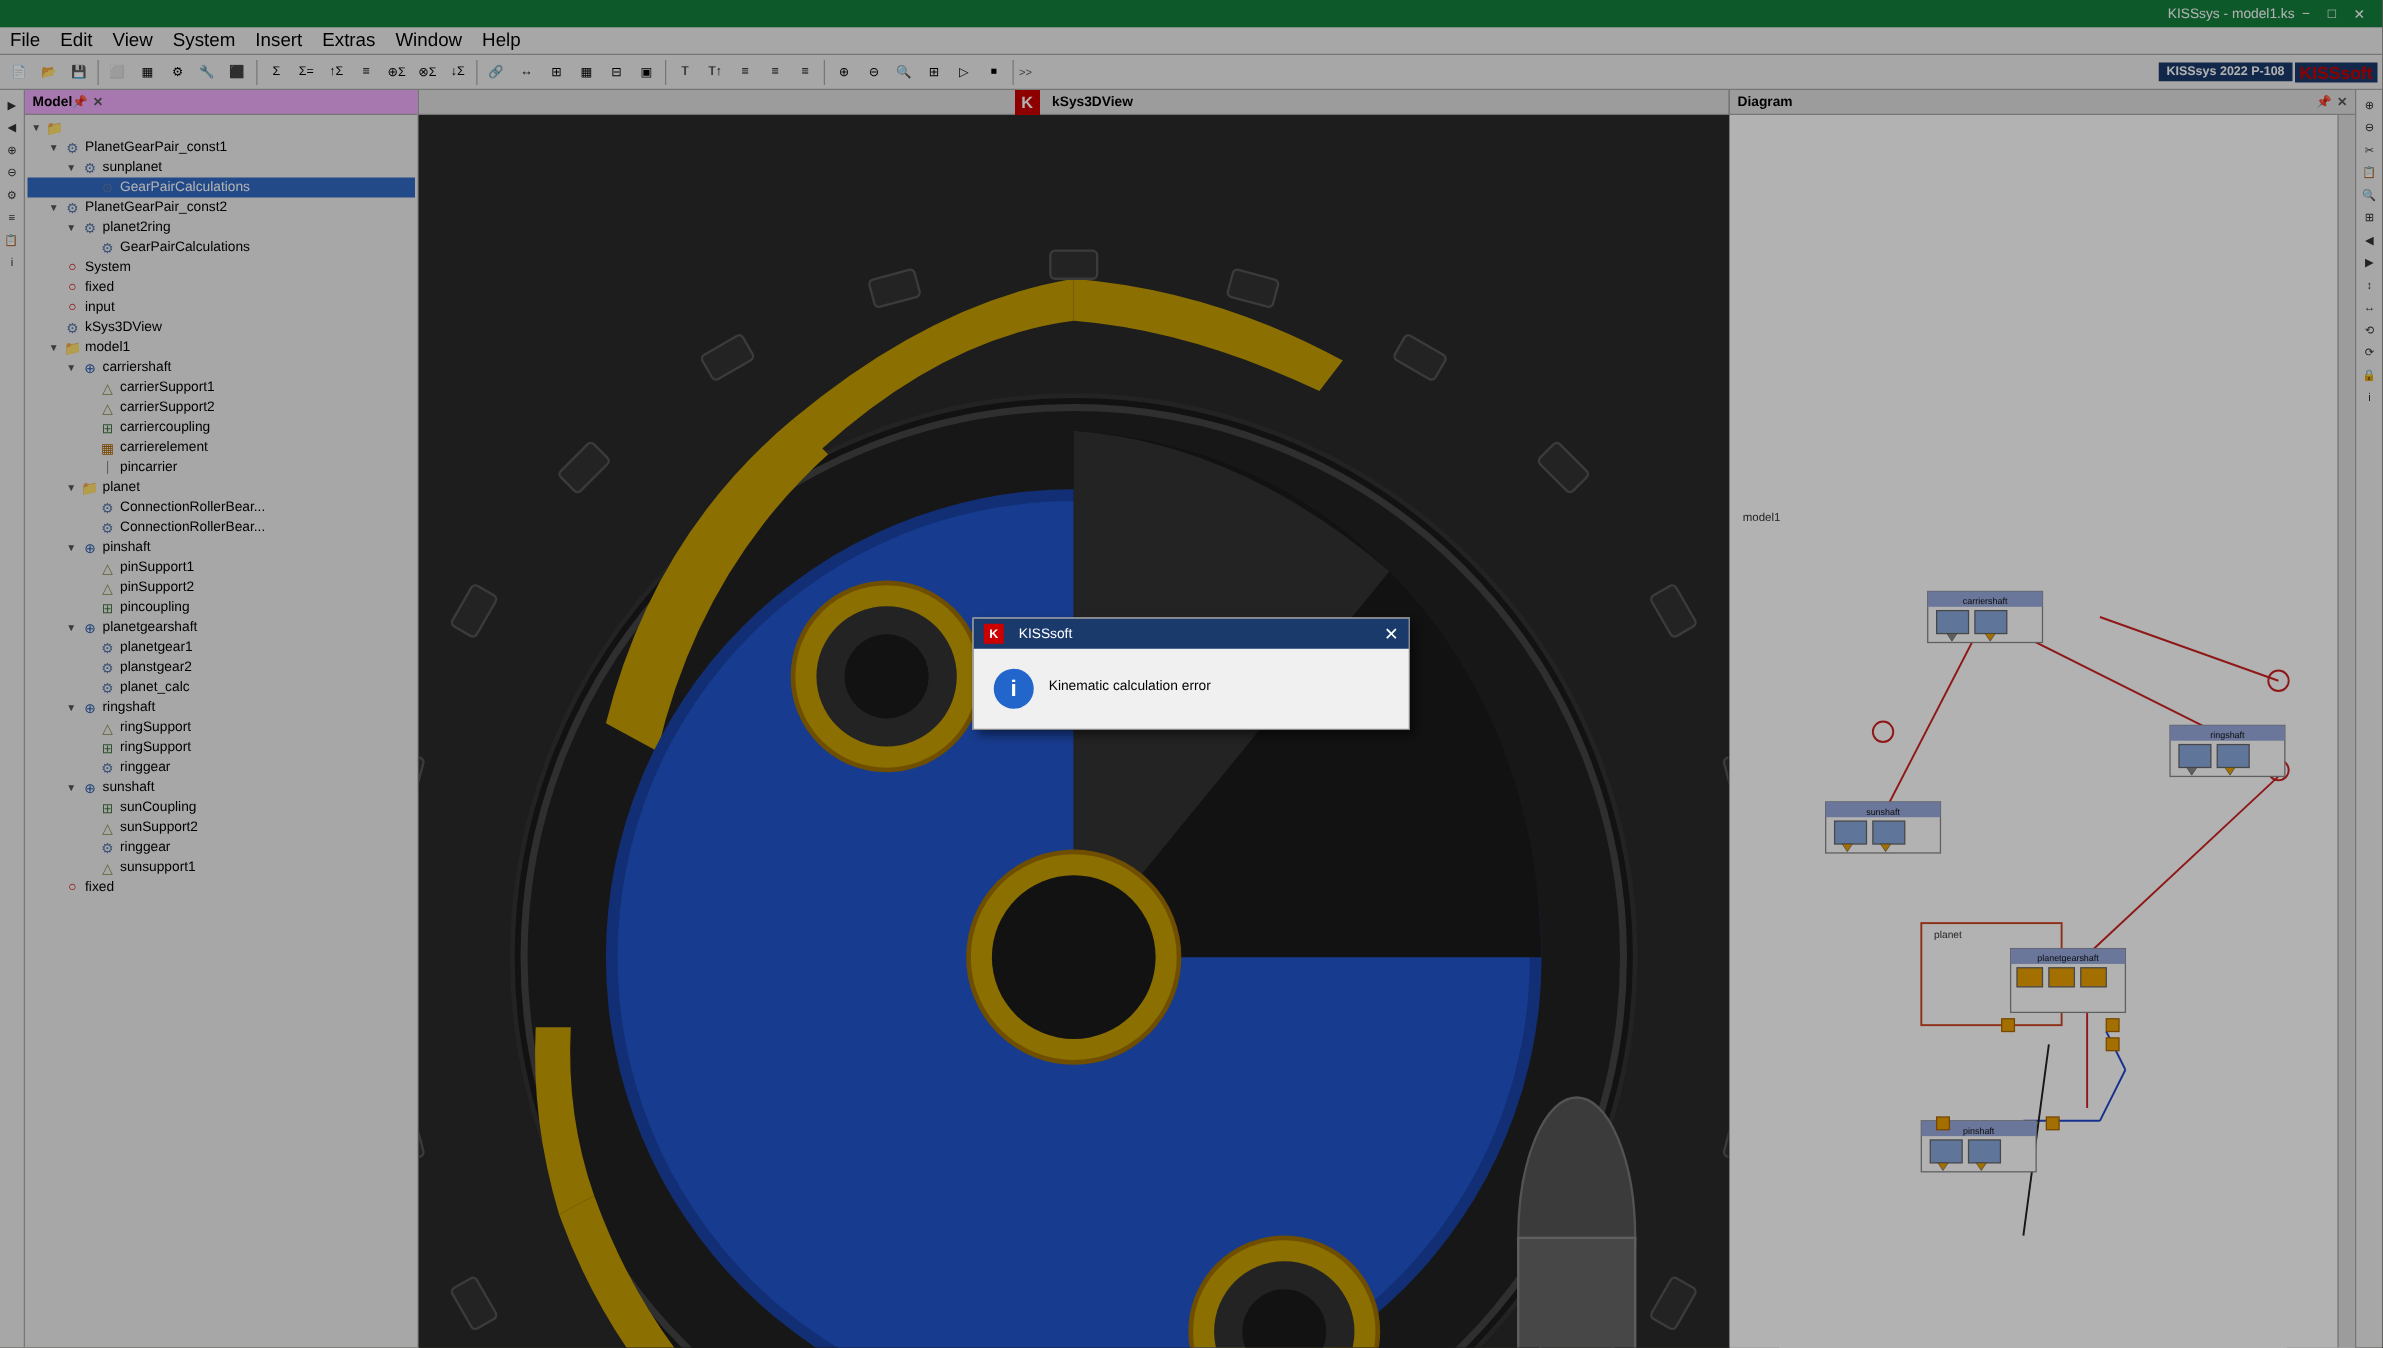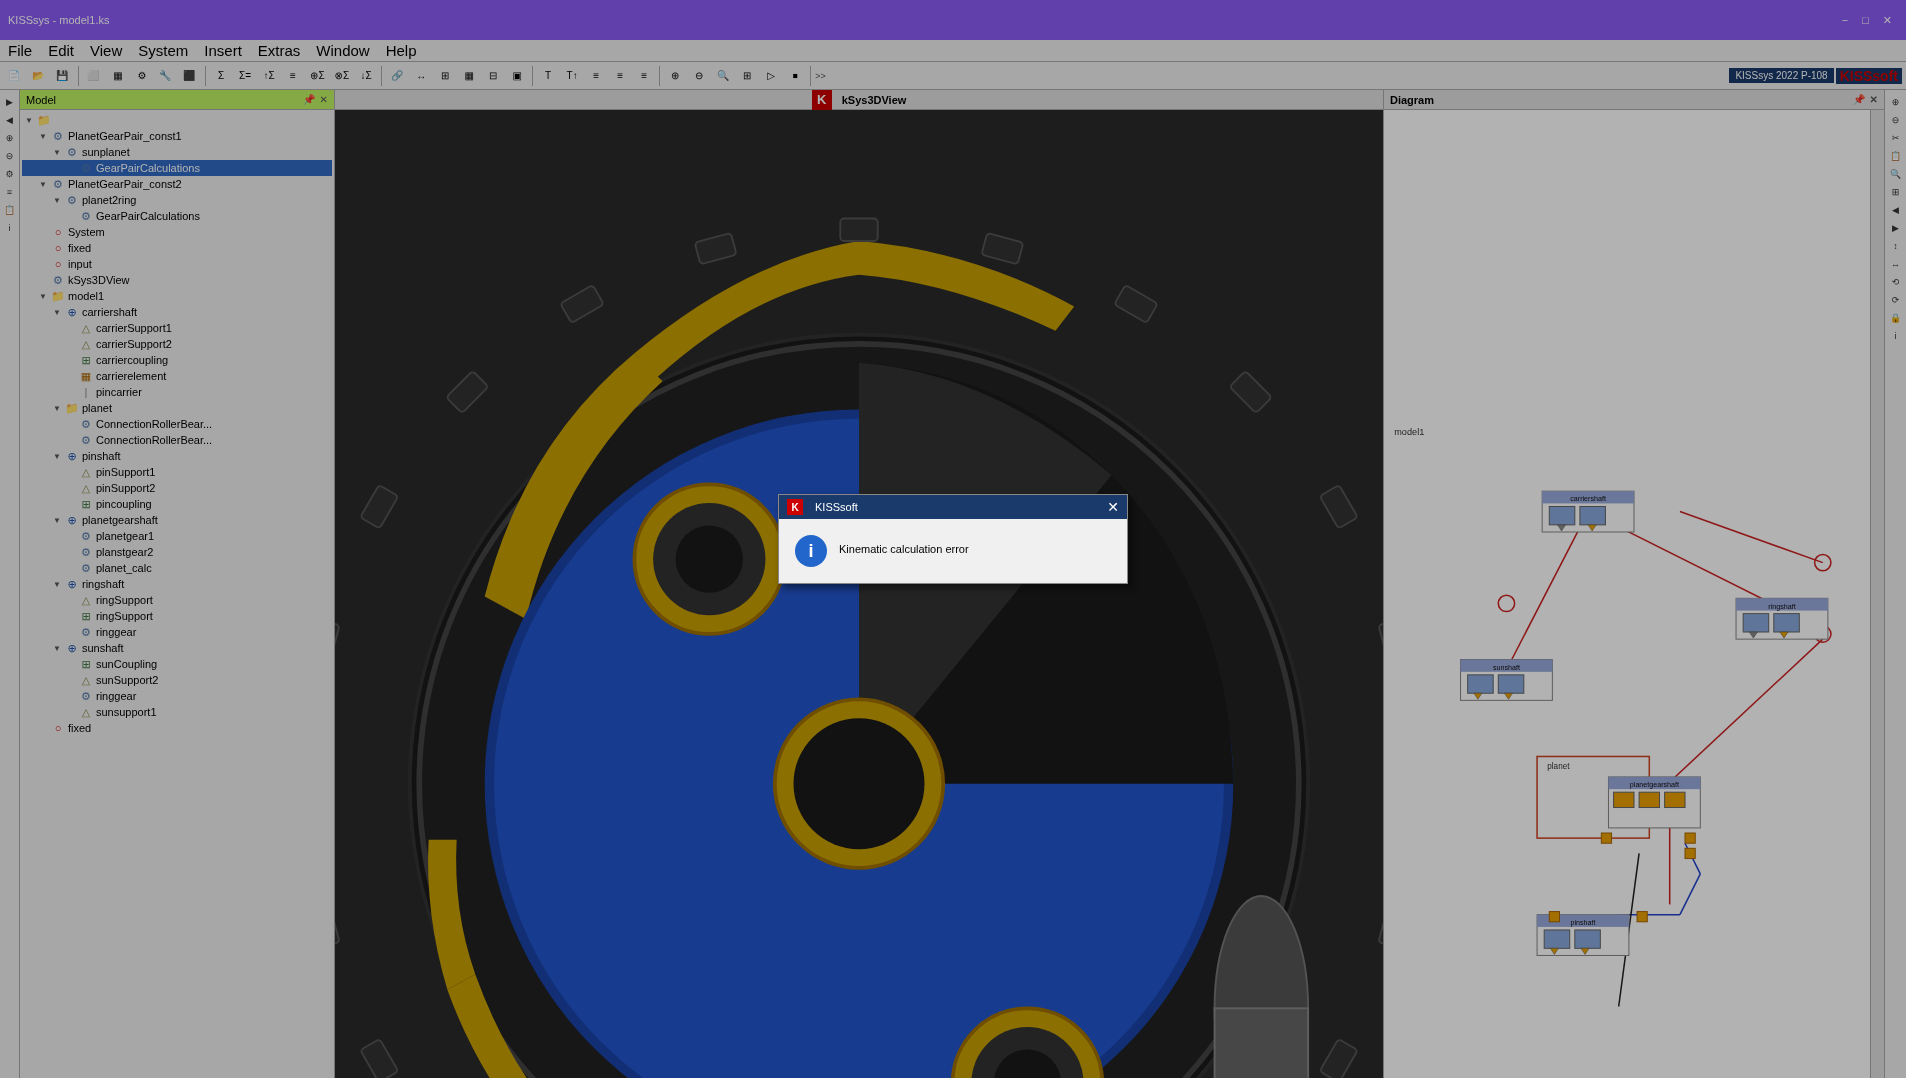--- a/index.html
+++ b/index.html
@@ -1,40 +1,40 @@
 <!DOCTYPE html>
 <html><head>
   <meta charset="utf-8">
   <style>
     * { box-sizing: border-box; margin: 0; padding: 0; }
     body { font-family: 'Segoe UI', Tahoma, Geneva, Verdana, sans-serif; font-size: 11px; background: #d4d0c8; overflow: hidden; width: 1906px; height: 1078px; }
 
     
-    .title-bar { background: #8b5cf6; color: white; height: 40px; display: flex; align-items: center; padding: 0 8px; justify-content: space-between; }
+    .title-bar { background: #15803d; color: white; height: 22px; display: flex; align-items: center; padding: 0 8px; justify-content: flex-end; }
     .title-bar-controls { display: flex; gap: 2px; }
     .title-bar-btn { background: transparent; border: none; color: white; font-size: 11px; cursor: pointer; padding: 1px 6px; }
 
     
     .menu-bar { background: #f0f0f0; height: 22px; display: flex; align-items: center; border-bottom: 1px solid #aaa; }
     .menu-item { padding: 2px 8px; cursor: pointer; font-size: 15px; }
 
     
     .toolbar { background: #f0f0f0; height: 28px; display: flex; align-items: center; border-bottom: 1px solid #aaa; padding: 2px 4px; gap: 2px; flex-wrap: wrap; }
     .toolbar-btn { background: #f0f0f0; border: 1px solid transparent; padding: 2px 3px; cursor: pointer; display: flex; align-items: center; justify-content: center; min-width: 22px; height: 22px; font-size: 10px; }
     .toolbar-sep { width: 1px; height: 20px; background: #aaa; margin: 0 2px; }
-    .kisssoft-badge { background: #1a3a6b; color: white; padding: 2px 6px; font-size: 10px; font-weight: normal; margin-left: auto; }
+    .kisssoft-badge { background: #1a3a6b; color: white; padding: 2px 6px; font-size: 10px; font-weight: bold; margin-left: auto; }
     .content-area { display: flex; flex: 1; overflow: hidden; }
 
     
     .left-sidebar { width: 20px; background: #f0f0f0; border-right: 1px solid #aaa; display: flex; flex-direction: column; align-items: center; padding-top: 4px; gap: 2px; }
     .sidebar-icon { width: 16px; height: 16px; cursor: pointer; display: flex; align-items: center; justify-content: center; font-size: 9px; color: #333; }
 
     
     .model-panel { width: 315px; background: #f0f0f0; border-right: 1px solid #aaa; display: flex; flex-direction: column; }
-    .panel-header { background: #bef264; height: 20px; display: flex; align-items: center; padding: 0 6px; border-bottom: 1px solid #aaa; font-weight: normal; font-size: 11px; justify-content: space-between; }
+    .panel-header { background: #f0abfc; height: 20px; display: flex; align-items: center; padding: 0 6px; border-bottom: 1px solid #aaa; font-weight: bold; font-size: 11px; justify-content: flex-start; }
     .panel-header-btns { display: flex; gap: 4px; }
     .panel-header-btn { cursor: pointer; font-size: 10px; color: #555; }
     .tree-container { flex: 1; overflow-y: auto; padding: 2px; }
     .tree-item { display: flex; align-items: center; padding: 1px 0; cursor: pointer; white-space: nowrap; }
     .tree-item.selected { background: #316ac5; color: white; }
     .tree-indent { display: inline-block; }
     .tree-toggle { width: 14px; display: inline-flex; align-items: center; justify-content: center; color: #555; font-size: 9px; }
     .tree-icon { width: 16px; height: 14px; margin-right: 2px; display: inline-flex; align-items: center; justify-content: center; }
     .tree-label { font-size: 11px; }
 

